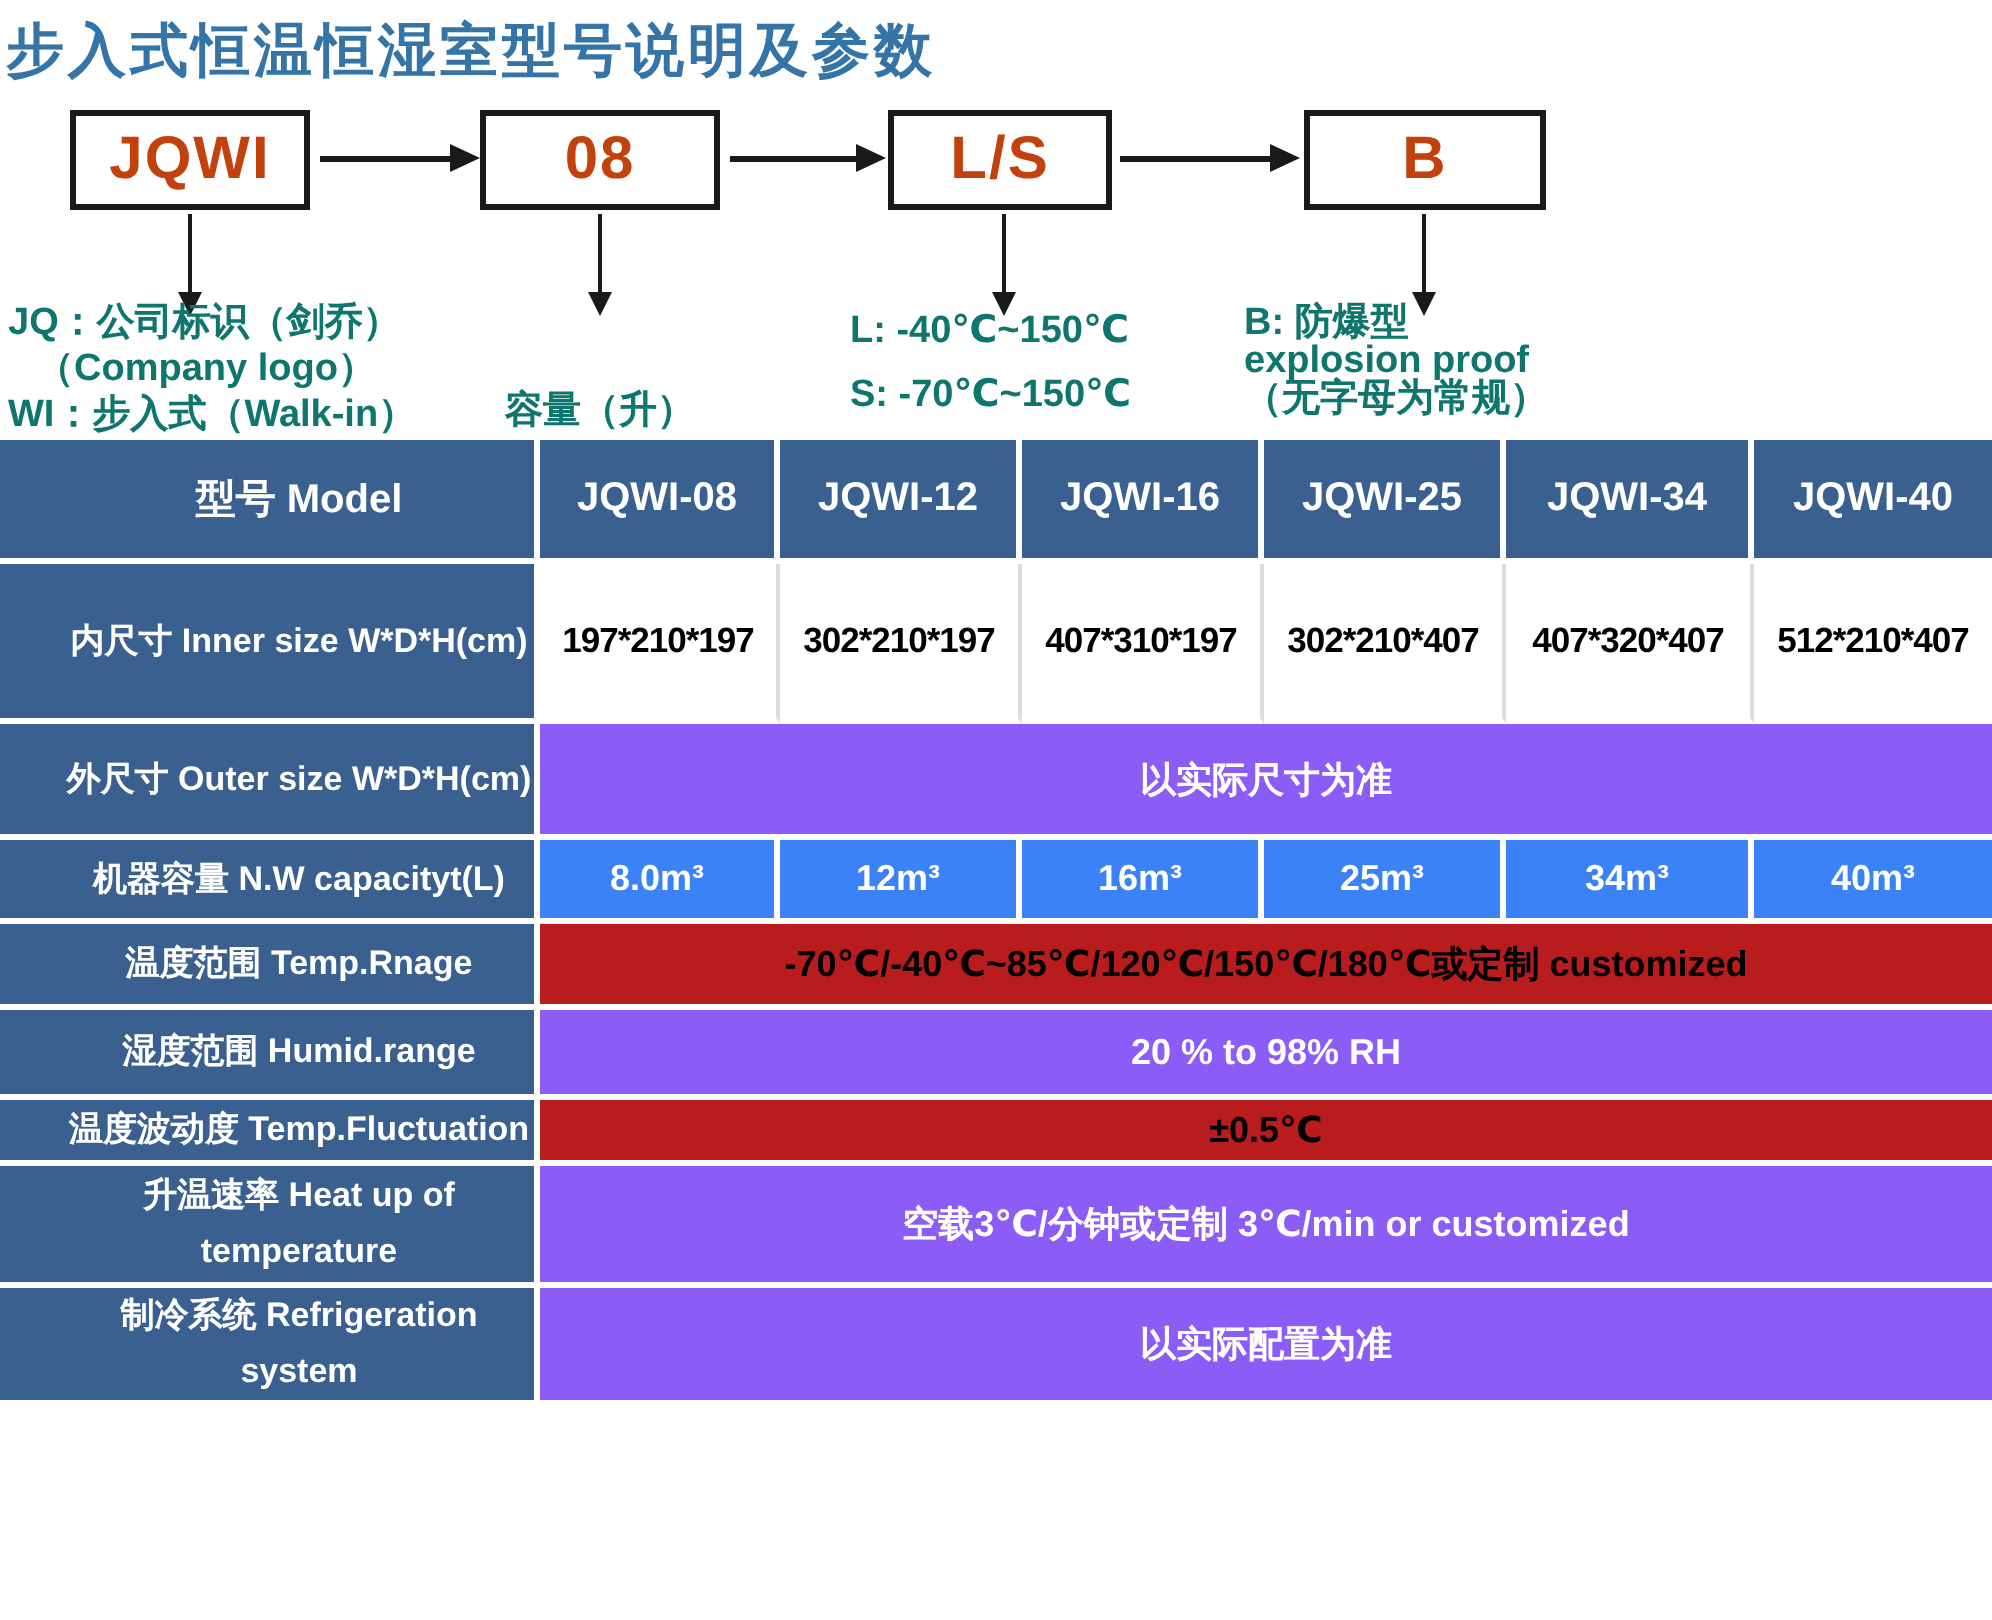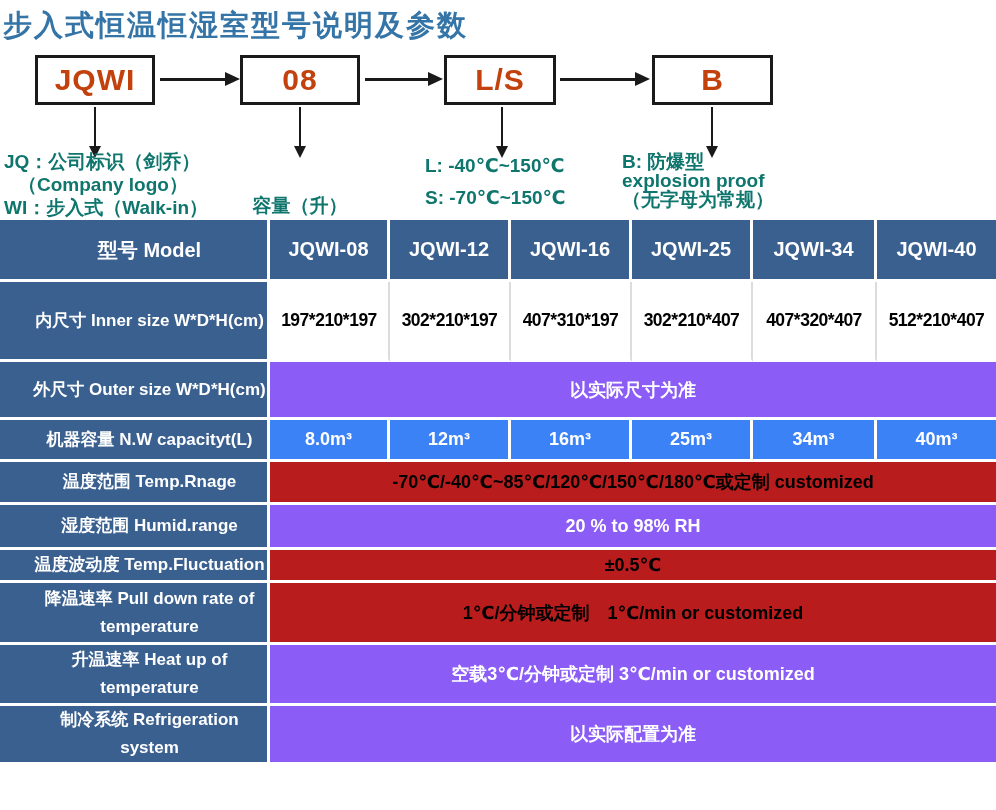--- a/index.html
+++ b/index.html
@@ -167,25 +167,20 @@
     <td class="span-white" colspan="6">-70℃/-40℃~85℃/120℃/150℃/180℃或定制 customized</td>
   </tr>
   <tr class="r6">
     <td class="lbl">湿度范围 Humid.range</td>
     <td class="span-blue" colspan="6">20 % to 98% RH</td>
   </tr>
   <tr class="r7">
     <td class="lbl">温度波动度 Temp.Fluctuation</td>
     <td class="span-white" colspan="6">±0.5℃</td>
   </tr>
-  <tr class="r9">
-    <td class="lbl">降温速率 Pull down rate of
-temperature</td>
-    <td class="span-white" colspan="6">1℃/分钟或定制　1℃/min or customized</td>
-  </tr>
   <tr class="r10">
     <td class="lbl">升温速率 Heat up of
 temperature</td>
     <td class="span-blue" colspan="6">空载3℃/分钟或定制 3℃/min or customized</td>
   </tr>
   <tr class="r11">
     <td class="lbl">制冷系统 Refrigeration system</td>
     <td class="span-blue" colspan="6">以实际配置为准</td>
   </tr>
 </tbody>

